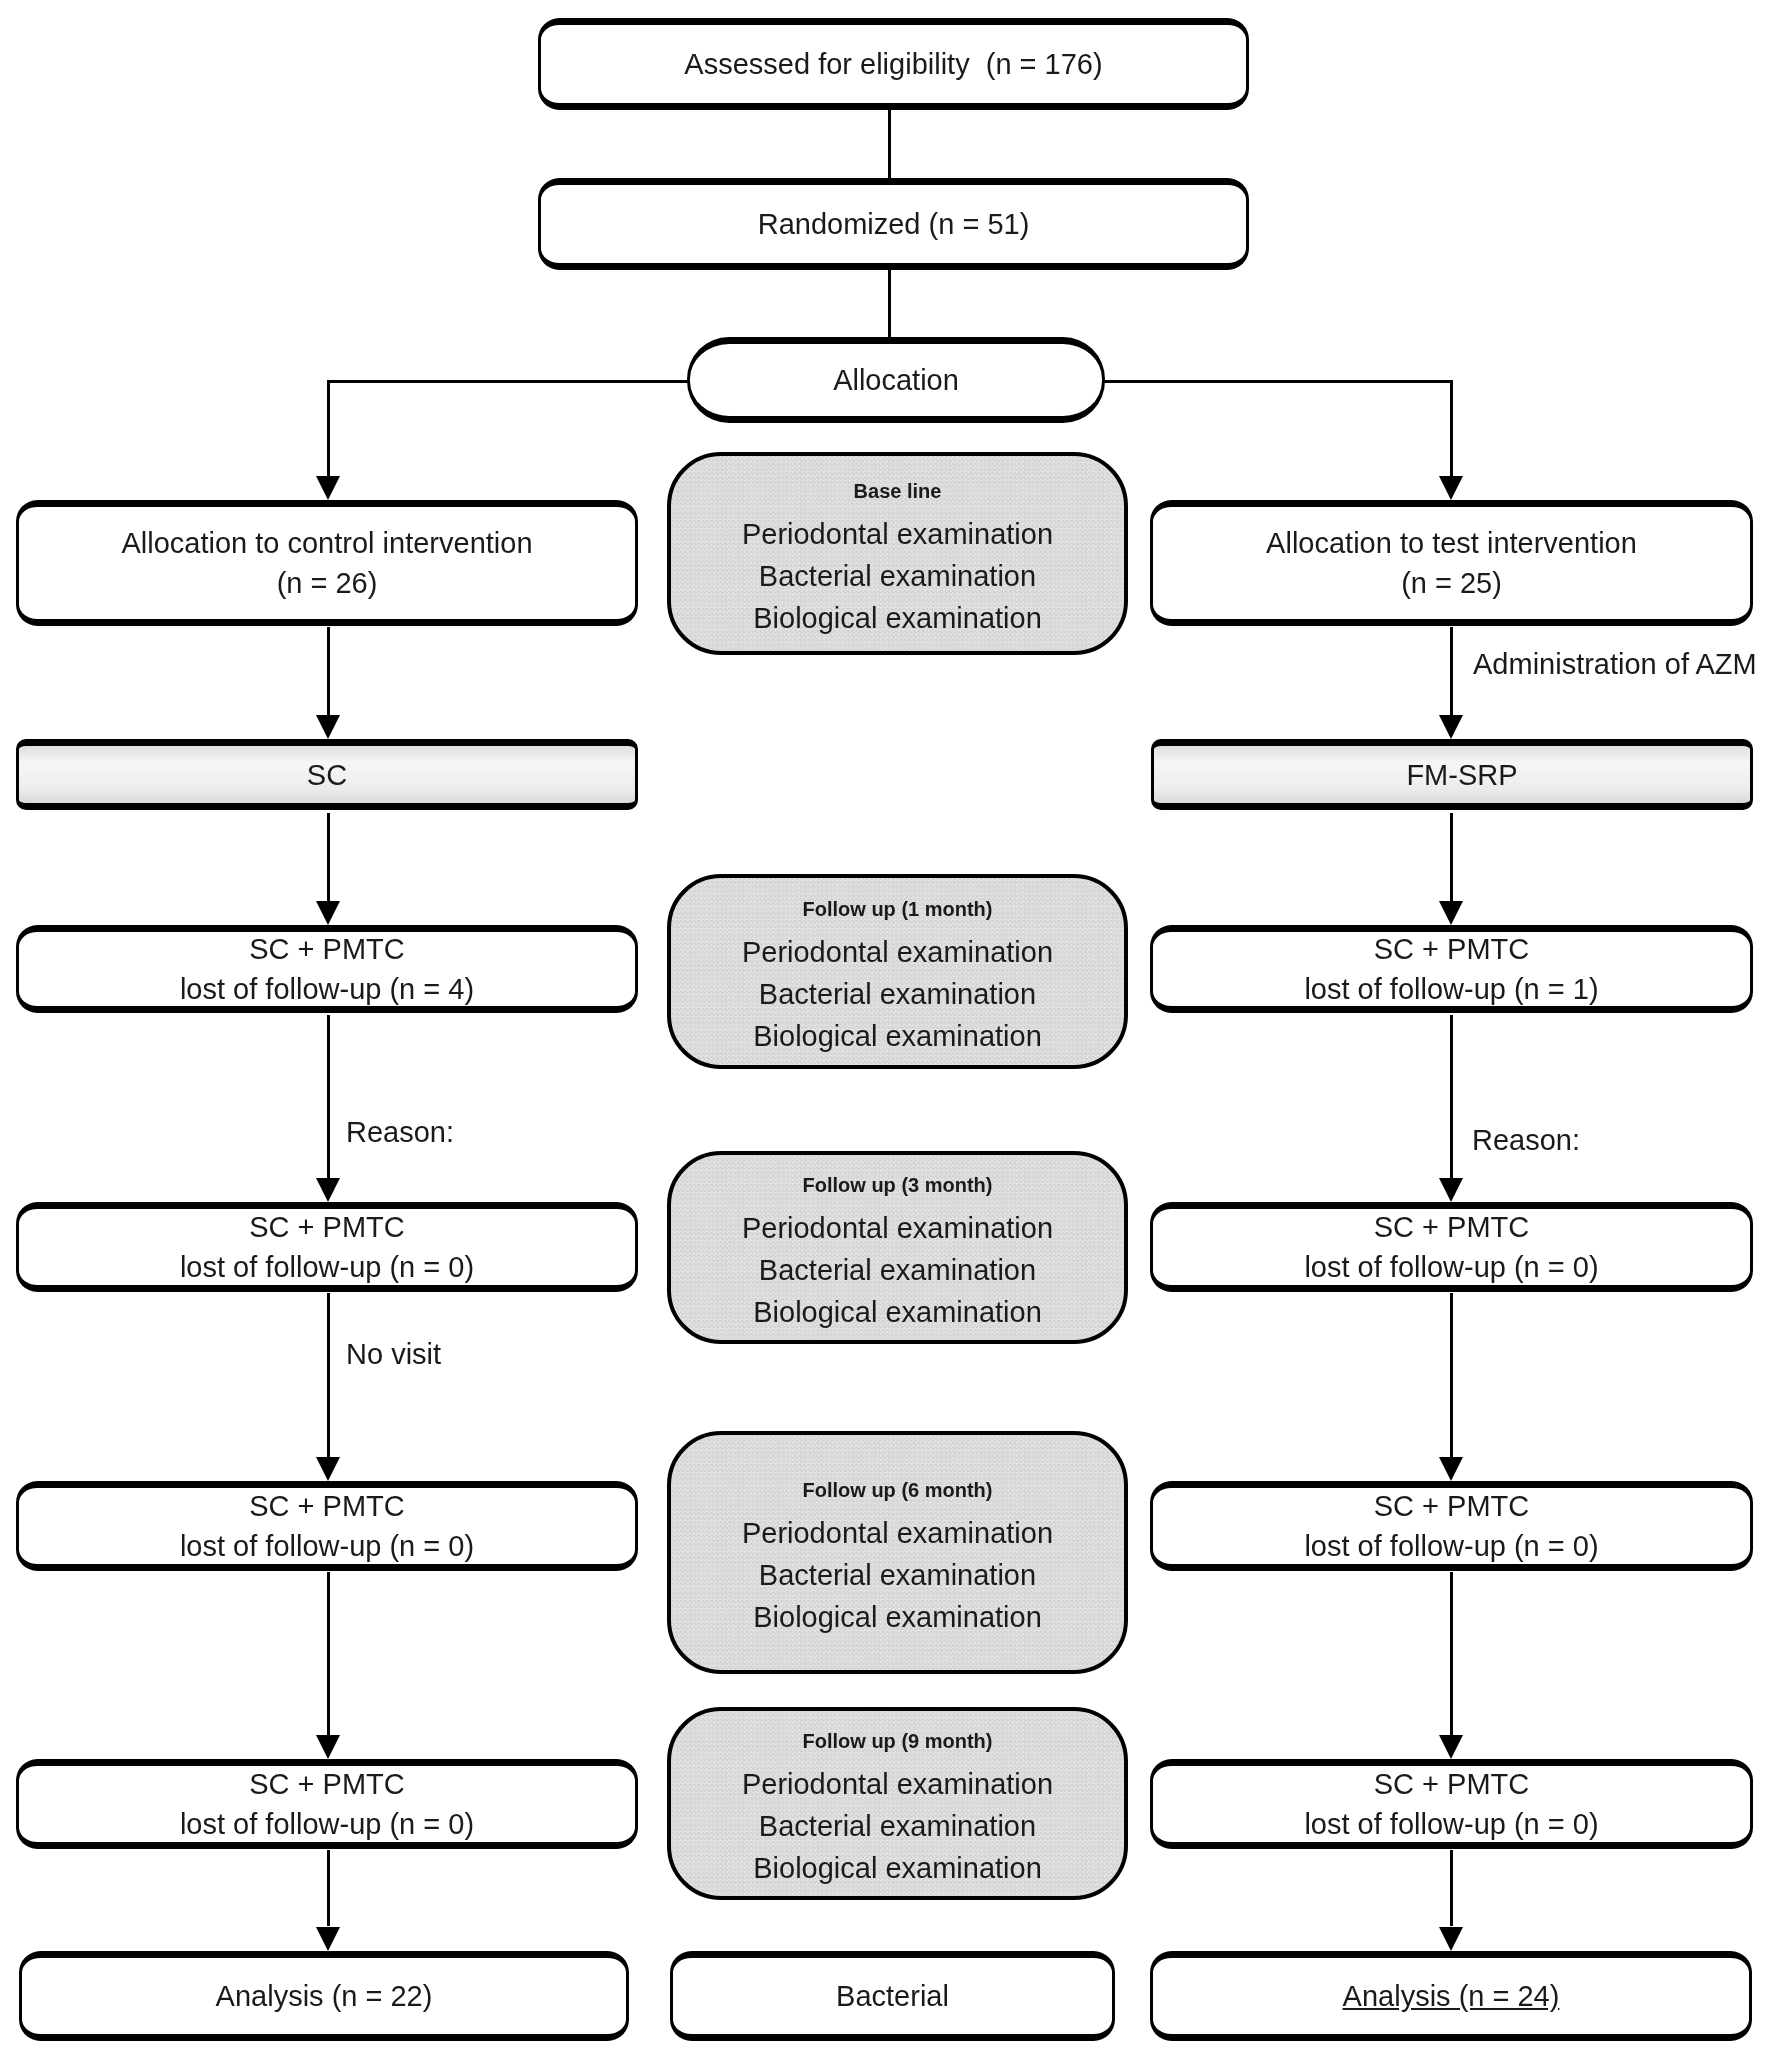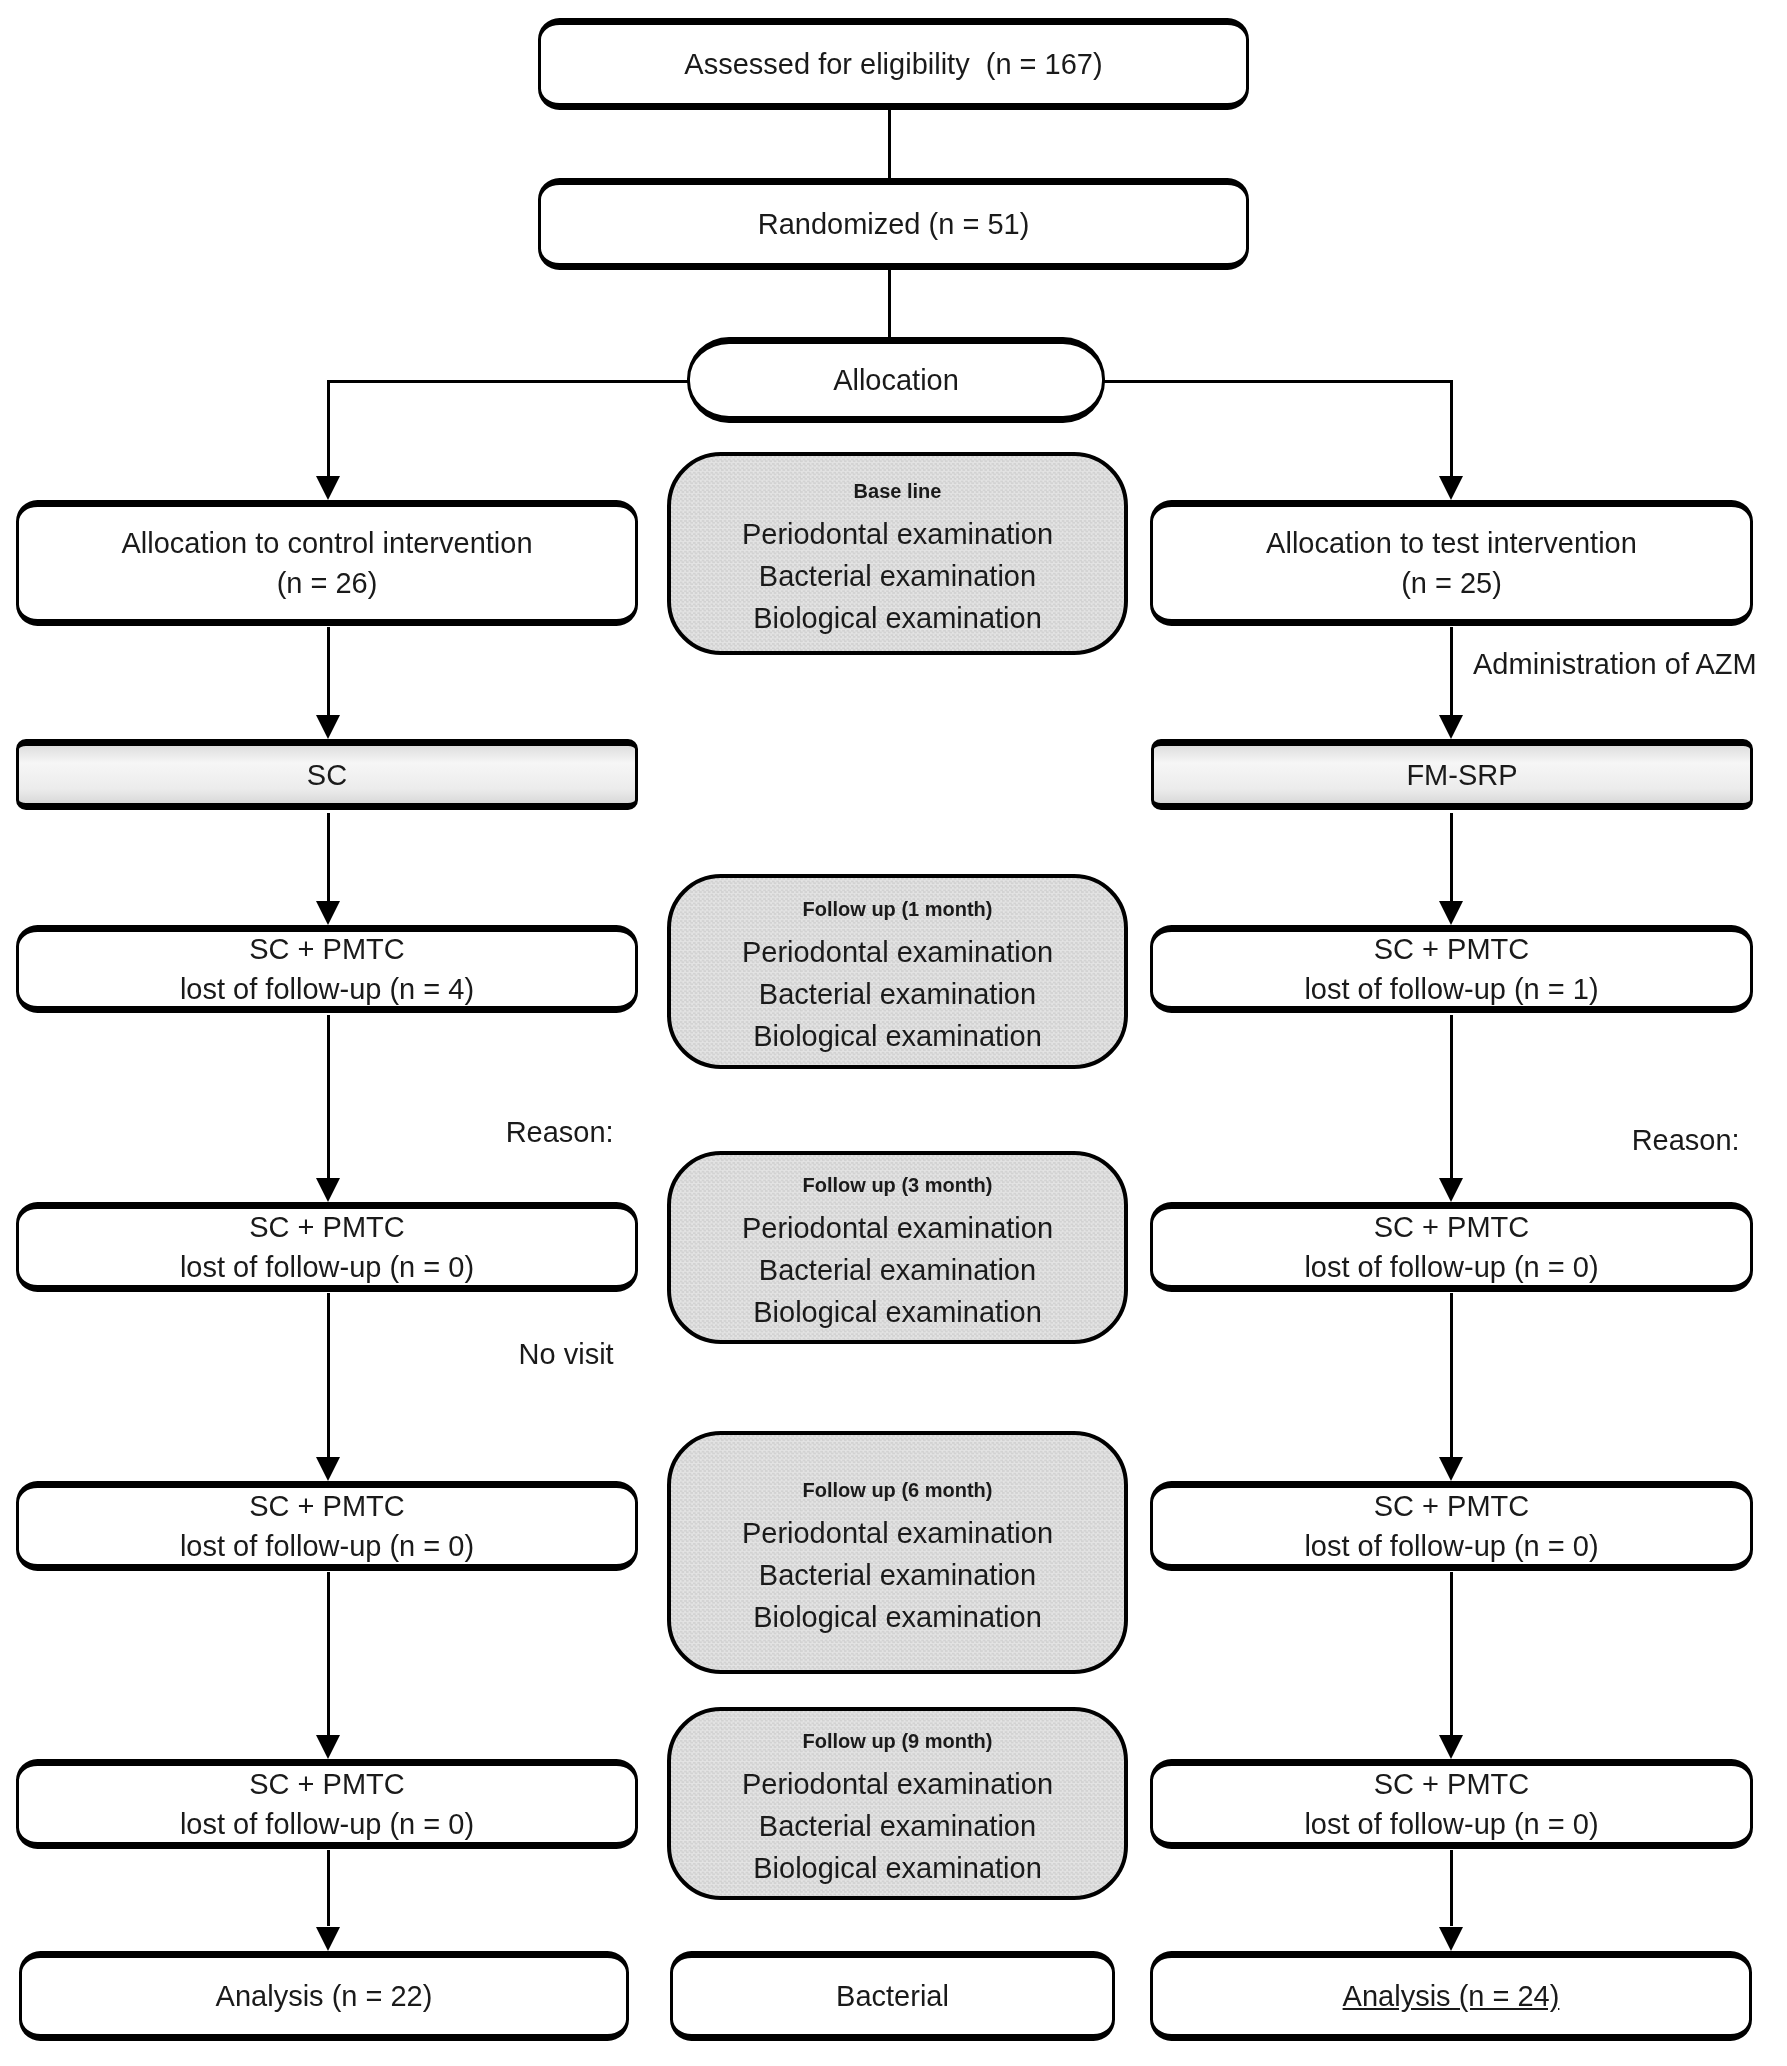--- a/index.html
+++ b/index.html
@@ -48,21 +48,21 @@
     position:absolute;width:0;height:0;
     border-left:12.6px solid transparent;
     border-right:12.6px solid transparent;
     border-top:24px solid #000;
   }
   .ann{
     position:absolute;
     font-size:29px;
     line-height:37px;
     white-space:pre-wrap;
-    text-align:right;
+    text-align:left;
   }
 </style>
 </head>
 <body>
 
 <div id="canvas">
 
   <div class="vl" style="left:888px;top:109px;height:71px;"></div>
   <div class="vl" style="left:888px;top:269px;height:72px;"></div>
   <div class="hl" style="left:327px;top:380px;width:361px;"></div>
@@ -97,21 +97,21 @@
   <div class="ar" style="left:316px;top:1735px;"></div>
   <div class="vl" style="left:1450px;top:1572px;height:163px;"></div>
   <div class="ar" style="left:1439px;top:1735px;"></div>
 
   <div class="vl" style="left:327px;top:1850px;height:76px;"></div>
   <div class="ar" style="left:316px;top:1927px;"></div>
   <div class="vl" style="left:1450px;top:1850px;height:76px;"></div>
   <div class="ar" style="left:1439px;top:1927px;"></div>
 
   <div class="box" style="left:538px;top:17.7px;width:711px;height:92px;">
-    <div class="bl">Assessed for eligibility  (n = 167)</div>
+    <div class="bl">Assessed for eligibility  (n = 176)</div>
   </div>
 
   <div class="box" style="left:538px;top:178px;width:711px;height:92px;">
     <div class="bl">Randomized (n = 51)</div>
   </div>
 
   <div class="box stadium" style="left:687px;top:337px;width:418px;height:86px;text-align:right;">
     <div class="bl">Allocation</div>
   </div>
 

